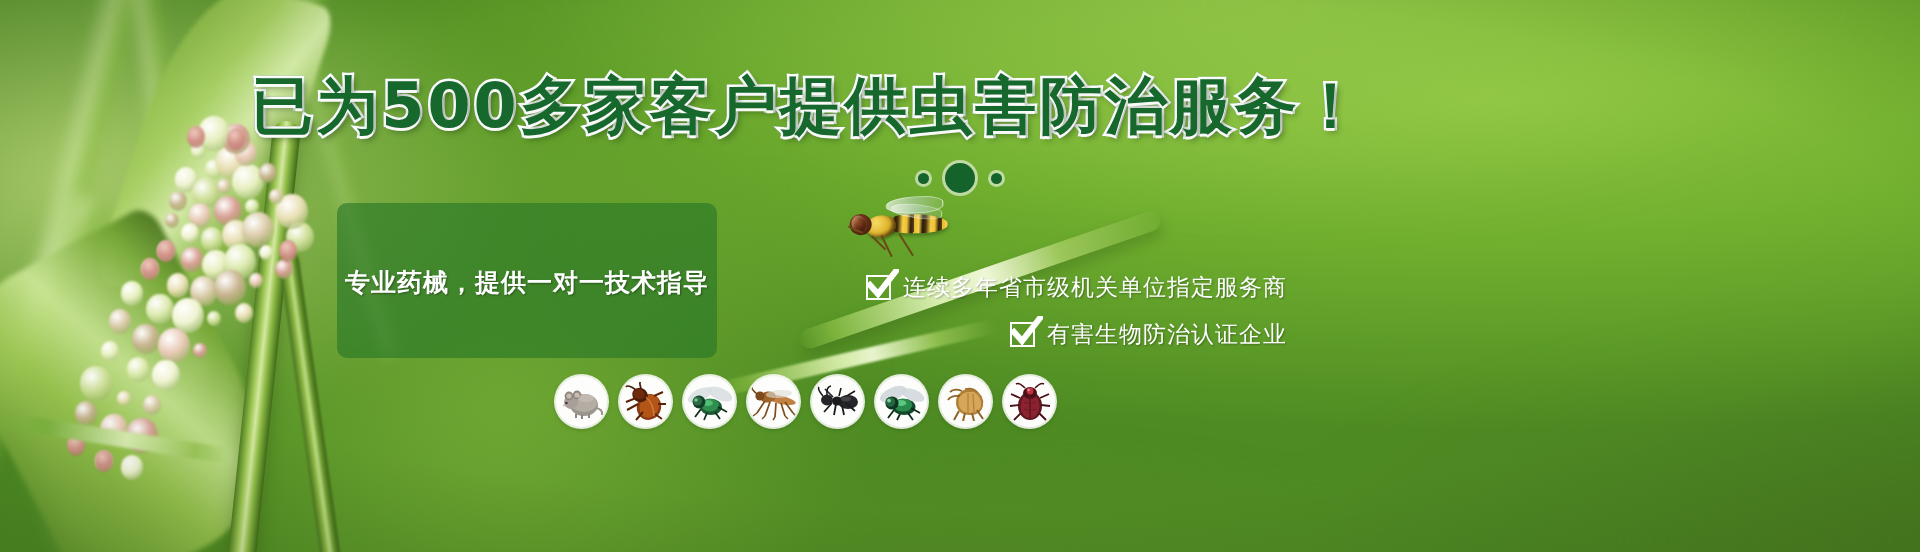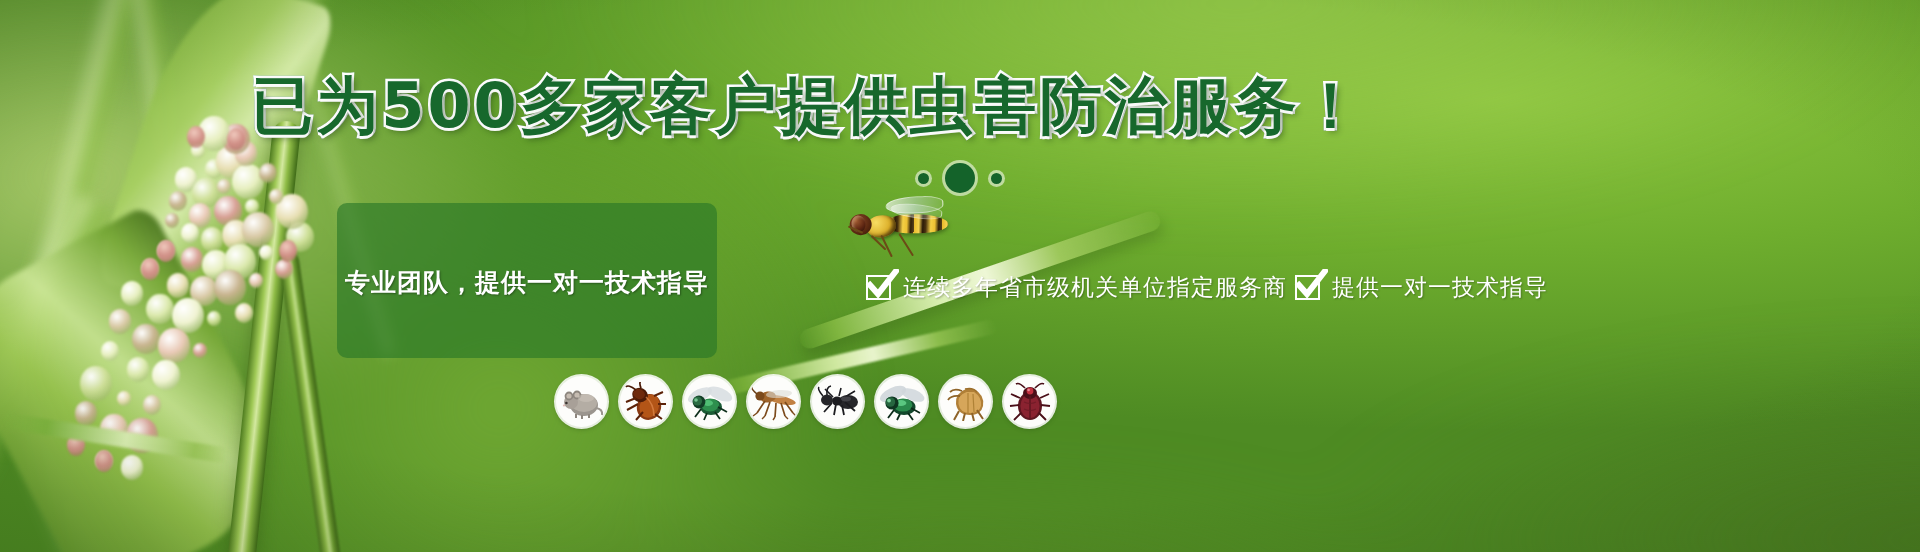--- a/index.html
+++ b/index.html
@@ -244,21 +244,21 @@
     text-shadow: 1px 1px 2px rgba(0,0,0,.35);
   }
   .panel-line.l1 { font-size: 25px; letter-spacing: 1px; }
   .panel-line.l2 { font-size: 25px; letter-spacing: 1px; }
   .panel-line.l3 { font-size: 25px; letter-spacing: 1px; }
 
   
   .checklist {
     position: absolute;
     left: 866px; top: 272px;
-    display: flex; flex-direction: row; gap: 8px; align-items: flex-end;
+    display: flex; flex-direction: column; gap: 16px; align-items: flex-end;
   }
   .check-row { display: flex; align-items: center; gap: 12px; }
   .check-box {
     position: relative;
     width: 25px; height: 25px;
     border: 2px solid #ffffff;
     flex: 0 0 auto;
   }
   .check-box svg { position: absolute; left: -3px; top: -8px; }
   .check-text {
@@ -397,39 +397,39 @@
     <span class="headline-inner">已为500多家客户提供虫害防治服务！</span>
   </div>
 
   <div class="dots">
     <span class="dot small"></span>
     <span class="dot large"></span>
     <span class="dot small"></span>
   </div>
 
   <div class="panel">
-    <div class="panel-line l3">专业团队，提供一对一技术指导</div>
+    <div class="panel-line l3">专业药械，提供一对一技术指导</div>
   </div>
 
   <div class="checklist">
     <div class="check-row">
       <span class="check-box">
         <svg width="34" height="32" viewBox="0 0 34 32" aria-hidden="true">
           <path d="M5 16 L13 25 L31 2" fill="none" stroke="#ffffff" stroke-width="6" stroke-linecap="square"></path>
         </svg>
       </span>
       <span class="check-text">连续多年省市级机关单位指定服务商</span>
     </div>
     <div class="check-row">
       <span class="check-box">
         <svg width="34" height="32" viewBox="0 0 34 32" aria-hidden="true">
           <path d="M5 16 L13 25 L31 2" fill="none" stroke="#ffffff" stroke-width="6" stroke-linecap="square"></path>
         </svg>
       </span>
-      <span class="check-text">提供一对一技术指导</span>
+      <span class="check-text">有害生物防治认证企业</span>
     </div>
   </div>
 
   <div class="pests">
 
     <div class="pest" title="">
       <span class="sr">鼠</span>
       <svg width="44" height="36" viewBox="0 0 44 36">
         <ellipse cx="24" cy="21" rx="14" ry="11" fill="#9b958e"></ellipse>
         <ellipse cx="24" cy="19" rx="13" ry="9" fill="#b4ada4"></ellipse>

